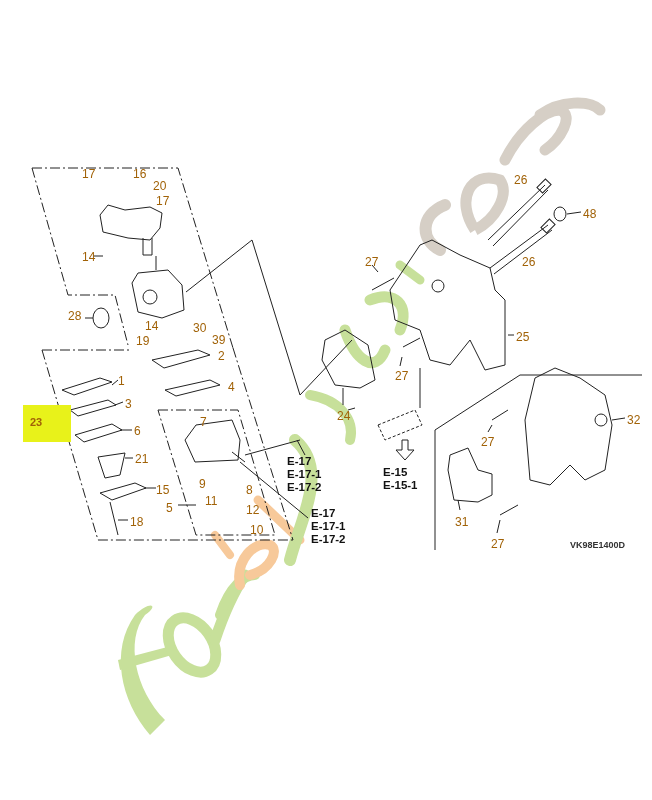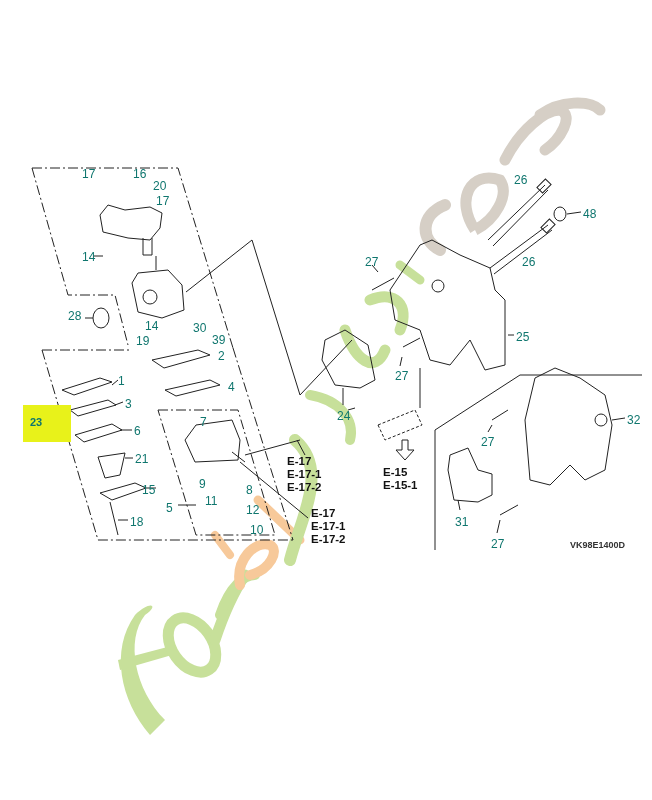--- a/index.html
+++ b/index.html
@@ -1,19 +1,19 @@
 <!DOCTYPE html>
 <html><head>
 <meta charset="utf-8">
 <style>
   html, body { margin: 0; padding: 0; background: #ffffff; }
   body { width: 652px; height: 800px; position: relative; overflow: hidden;
          font-family: "Liberation Sans", sans-serif; }
   #stage { position: absolute; left: 0; top: 0; width: 652px; height: 800px; }
-  .lbl { position: absolute; font-size: 12px; color: #0f766e; line-height: 1;
+  .lbl { position: absolute; font-size: 12px; color: #a16207; line-height: 1;
          font-family: "Liberation Sans", sans-serif; white-space: nowrap; }
   .ref { position: absolute; font-size: 11.5px; font-weight: bold; color: #111;
          line-height: 13px; text-align: left; font-family: "Liberation Sans", sans-serif; }
   .ref span { display: block; cursor: pointer; }
   .highlight { position: absolute; left: 23px; top: 405px; width: 48px; height: 37px;
                background: #e8f21a; }
   .highlight .lbl { left: 7px; top: 12px; font-size: 11px; font-weight: bold; }
   .code { position: absolute; left: 570px; top: 540px; font-size: 9px; color: #333;
           font-family: "Liberation Sans", sans-serif; font-weight: bold; }
   .wm { position: absolute; pointer-events: none; }
@@ -154,21 +154,21 @@
     <span class="lbl" style="left:212px;top:334px">39</span>
     <span class="lbl" style="left:218px;top:350px">2</span>
     <span class="lbl" style="left:118px;top:375px">1</span>
     <span class="lbl" style="left:228px;top:381px">4</span>
     <span class="lbl" style="left:125px;top:398px">3</span>
     <span class="lbl" style="left:200px;top:416px">7</span>
     <span class="lbl" style="left:134px;top:425px">6</span>
     <span class="lbl" style="left:135px;top:453px">21</span>
     <span class="lbl" style="left:199px;top:478px">9</span>
     <span class="lbl" style="left:246px;top:484px">8</span>
-    <span class="lbl" style="left:142px;top:484px">15</span>
+    <span class="lbl" style="left:156px;top:484px">15</span>
     <span class="lbl" style="left:205px;top:495px">11</span>
     <span class="lbl" style="left:166px;top:502px">5</span>
     <span class="lbl" style="left:246px;top:504px">12</span>
     <span class="lbl" style="left:130px;top:516px">18</span>
     <span class="lbl" style="left:250px;top:524px">10</span>
 
     <span class="lbl" style="left:514px;top:174px">26</span>
     <span class="lbl" style="left:583px;top:208px">48</span>
     <span class="lbl" style="left:522px;top:256px">26</span>
     <span class="lbl" style="left:365px;top:256px">27</span>

